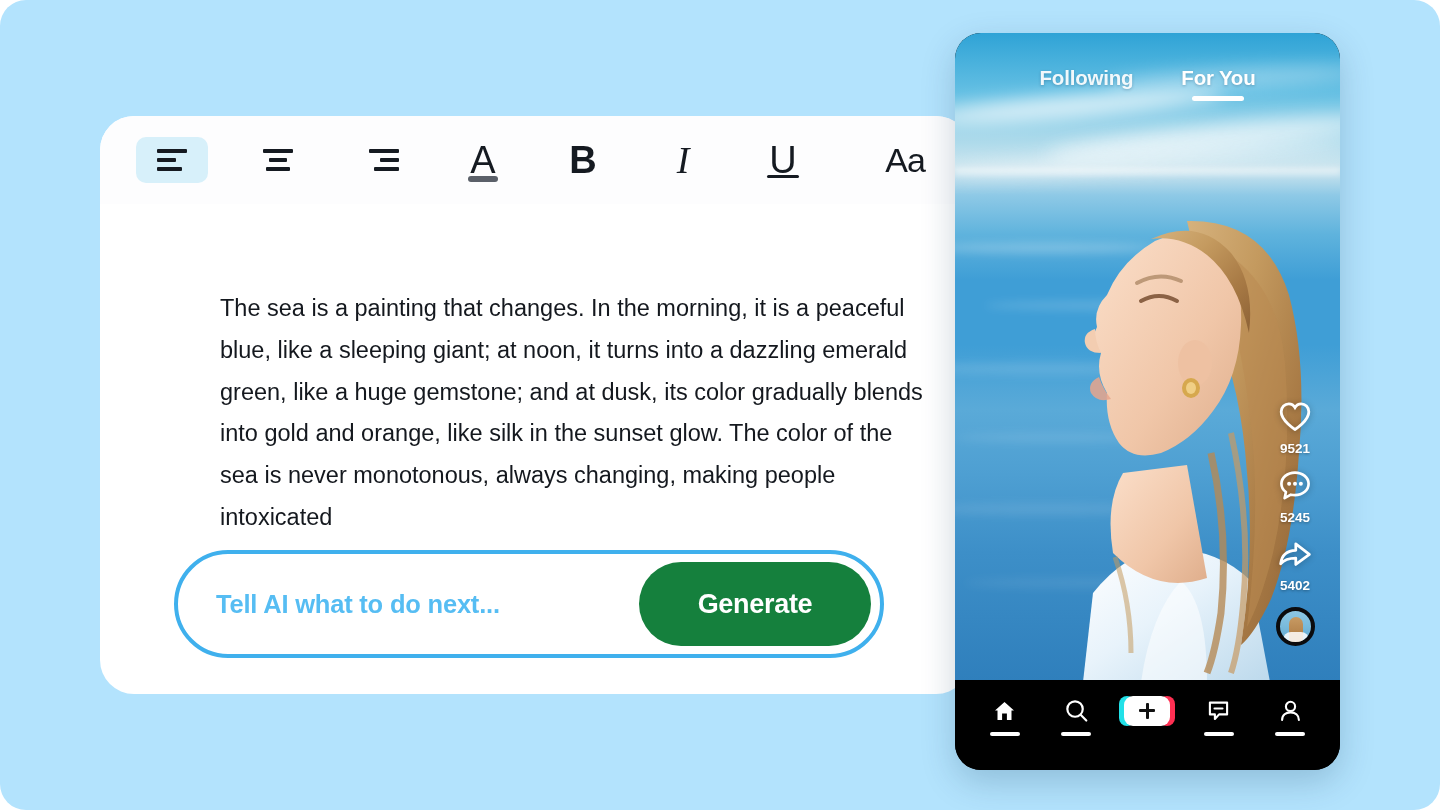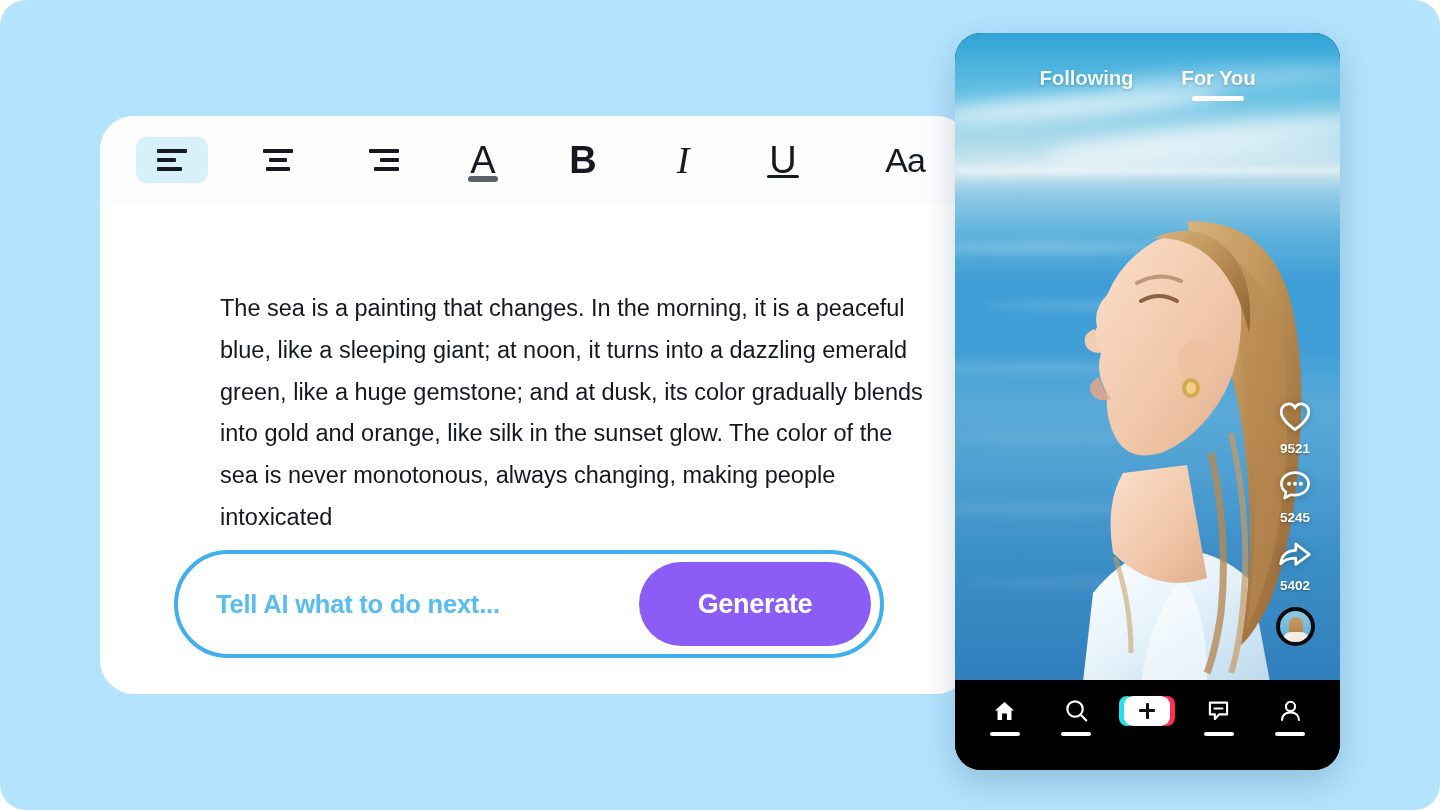--- a/index.html
+++ b/index.html
@@ -147,21 +147,21 @@
     width: 420px;
     letter-spacing: -0.2px;
   }
   #prompt-input::placeholder { color: #56bdf3; opacity: 1; }
 
   #generate-button {
     width: 232px;
     height: 84px;
     border: none;
     border-radius: 44px;
-    background: #8b5cf6;
+    background: #15803d;
     color: #ffffff;
     font-family: "Liberation Sans", sans-serif;
     font-size: 27px;
     font-weight: 800;
     letter-spacing: -0.3px;
     cursor: pointer;
   }
 
   
   #phone {

